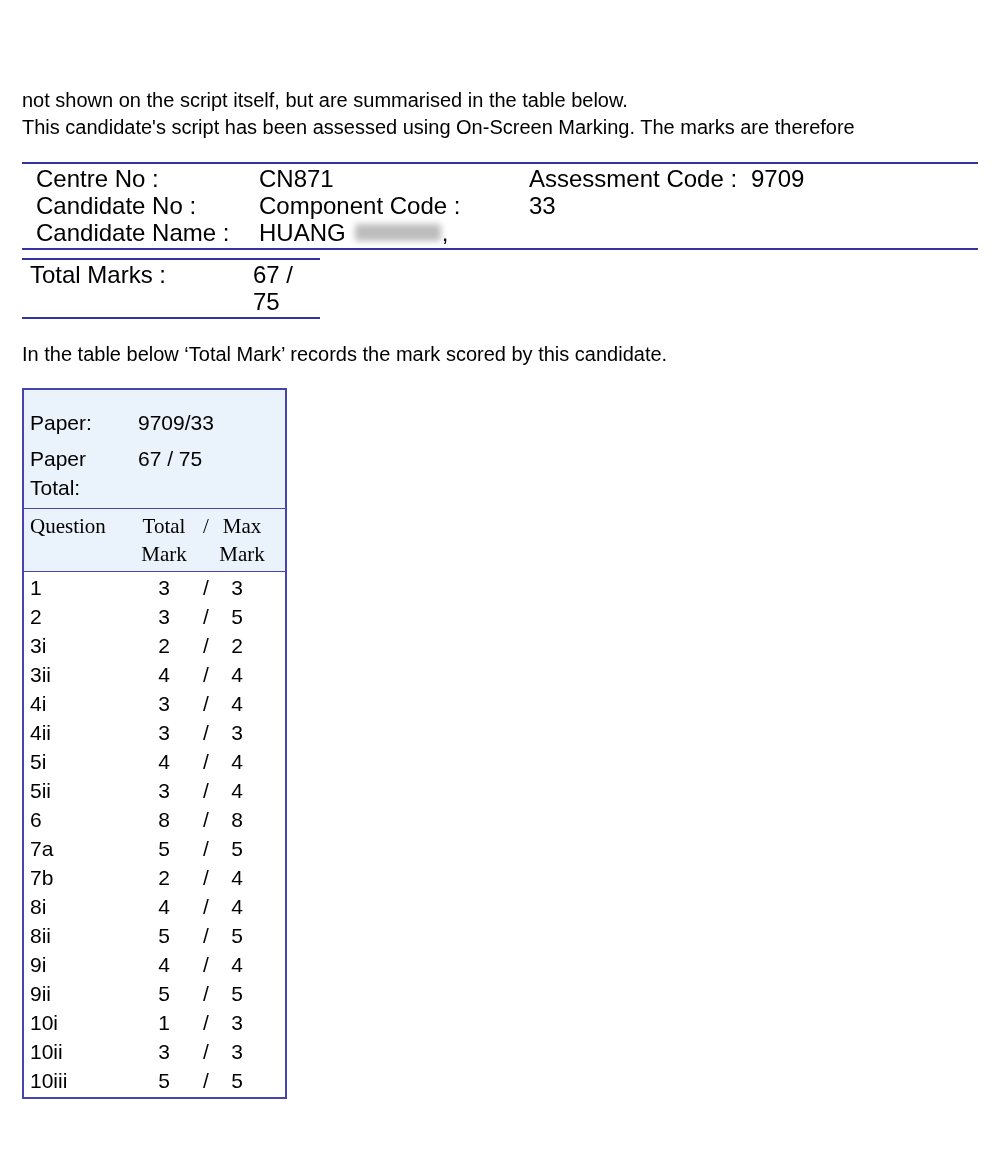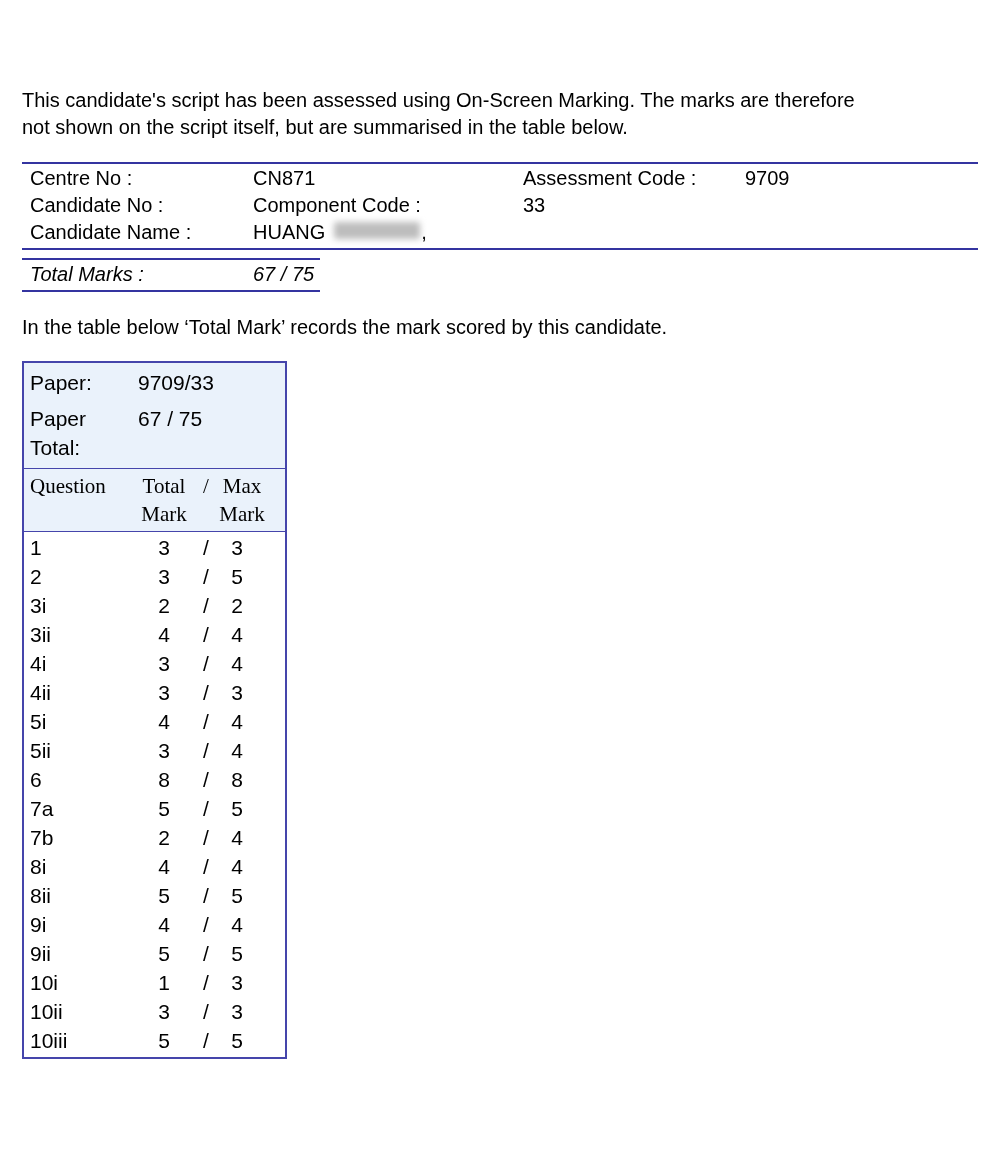--- a/index.html
+++ b/index.html
@@ -37,22 +37,23 @@
 
   .info-section{
     margin:21px 22px 0 22px;
     border-top:2px solid var(--rule-color);
     border-bottom:2px solid var(--rule-color);
     padding:1px 0 2px 8px;
   }
   .info-row{
     display:grid;
     grid-template-columns:223px 270px 222px auto;
-    font-size:20px;
+    font-size:24px;
     line-height:27px;
+    margin-left:6px;
   }
   .blur-redact{
     display:inline-block;
     width:86px;height:17px;
     background:#bdbdbd;
     filter:blur(3px);
     border-radius:2px;
     vertical-align:baseline;
     margin:0 1px 0 9px;
   }
@@ -60,40 +61,39 @@
   .total-marks-box{
     margin:8px 0 0 22px;
     width:298px;
     border-top:2px solid var(--rule-color);
     border-bottom:2px solid var(--rule-color);
     padding:1px 0 2px 8px;
   }
   .total-marks-row{
     display:grid;
     grid-template-columns:223px auto;
-    font-size:20px;
+    font-size:24px;
     line-height:27px;
-    font-style:italic;
   }
 
   .note{
     margin:22px 22px 6px 22px;
     font-size:20px;
     line-height:27px;
   }
 
   .marks-table{
     margin:20px 0 0 22px;
     width:265px;
     border:2px solid var(--border-color);
     font-size:21px;
   }
   .paper-section{
     background:var(--hdr-bg);
-    padding:5px 0 6px 6px;
+    padding:18px 0 6px 6px;
     border-bottom:1px solid var(--border-color);
   }
   .paper-row{
     display:grid;
     grid-template-columns:108px auto;
     line-height:29px;
     align-items:start;
   }
   .paper-row + .paper-row{margin-top:7px;}
   .table-header{
@@ -120,22 +120,22 @@
   .table-body .grid-row{line-height:29px;}
   .table-body .col-max{padding-right:10px;}
 </style>
 </head>
 <body>
 
 <div class="page">
 
 
   <div class="intro">
+    <div>not shown on the script itself, but are summarised in the table below.</div>
     <div>This candidate's script has been assessed using On-Screen Marking. The marks are therefore</div>
-    <div>not shown on the script itself, but are summarised in the table below.</div>
   </div>
 
   <div class="info-section">
     <div class="info-row">
       <span>Centre No :</span>
       <span>CN871</span>
       <span>Assessment Code :</span>
       <span>9709</span>
     </div>
     <div class="info-row">

